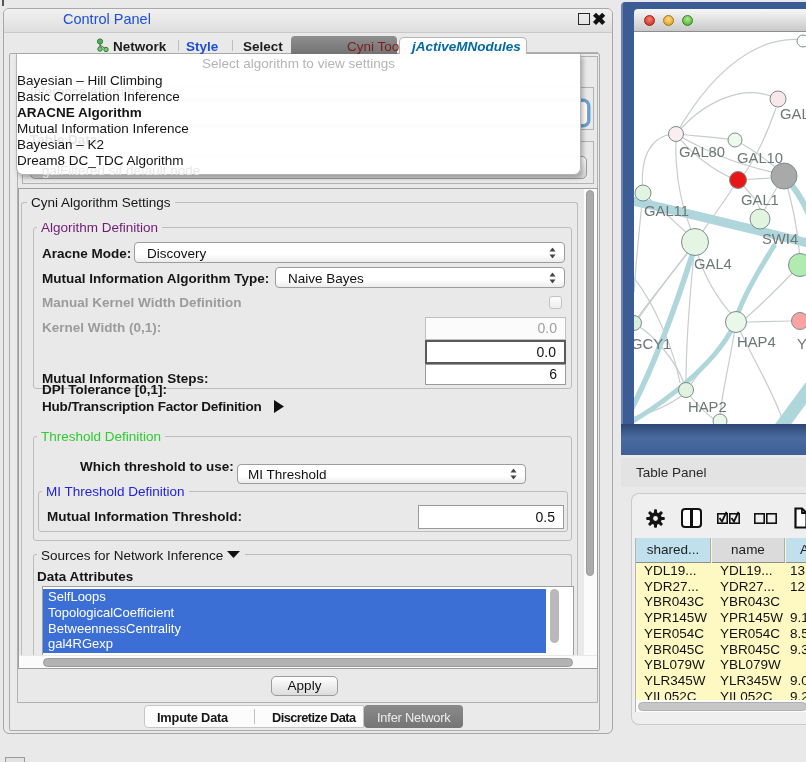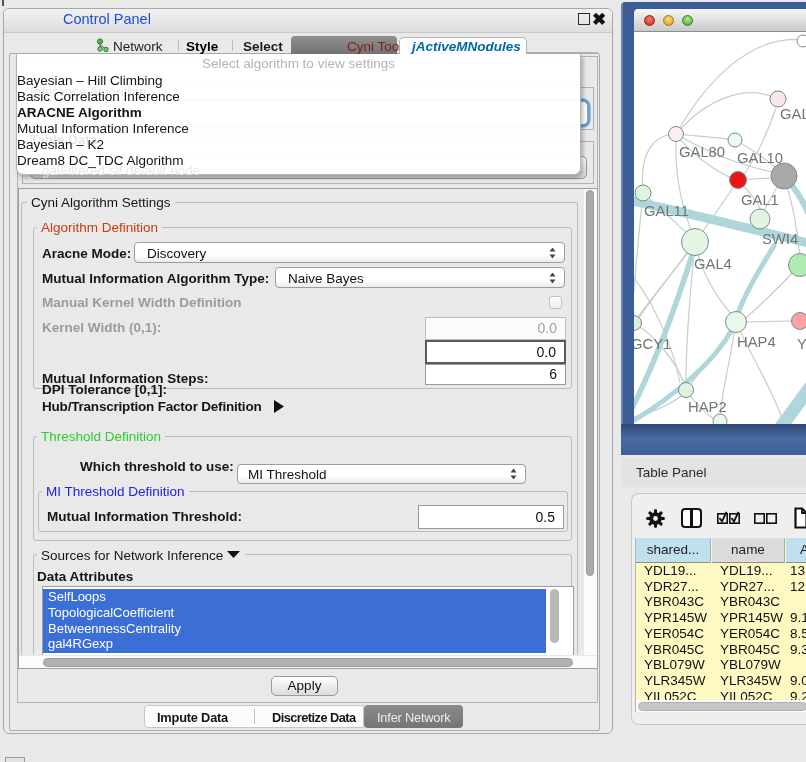--- a/index.html
+++ b/index.html
@@ -28,23 +28,23 @@
 
 <div class="abs" style="left:17px;top:56px;width:581px;height:647px;border:1px solid #b2b2b2;background:#e9e9e9;"></div>
 
 <svg class="abs" style="left:96px;top:38px;" width="14" height="15">
   <line x1="4" y1="4" x2="4" y2="10" stroke="#555" stroke-width="1"></line>
   <line x1="4" y1="7" x2="10" y2="11" stroke="#555" stroke-width="1"></line>
   <circle cx="4" cy="3.5" r="2.6" fill="#55b055" stroke="#2e7d2e"></circle>
   <circle cx="4" cy="11" r="2.2" fill="#7ec87e" stroke="#2e7d2e"></circle>
   <circle cx="10" cy="11.5" r="2.2" fill="#7ec87e" stroke="#2e7d2e"></circle>
 </svg>
-<div class="lbl" style="left:113px;top:39px;font-weight:normal;color:#1c1c1c;">Network</div>
+<div class="lbl" style="left:113px;top:39px;font-weight:bold;color:#1c1c1c;">Network</div>
 <div class="abs" style="left:178px;top:40px;width:1px;height:11px;background:#bdbdbd;"></div>
-<div class="lbl" style="left:186px;top:39px;font-weight:bold;color:#000000;">Style</div>
+<div class="lbl" style="left:186px;top:39px;font-weight:bold;color:#1d4ed8;">Style</div>
 <div class="abs" style="left:232px;top:40px;width:1px;height:11px;background:#bdbdbd;"></div>
 <div class="lbl" style="left:243px;top:39px;font-weight:bold;color:#1c1c1c;">Select</div>
 <div class="abs" style="left:291px;top:36px;width:106px;height:18px;background:linear-gradient(#8f8f8f,#737373);border-radius:4px 4px 0 0;"></div>
 <div class="lbl" style="left:303px;top:39px;color:#7f1d1d;margin-left:44px;">Cyni Toolbox</div>
 <div class="abs" style="left:399px;top:37px;width:128px;height:18px;background:#fdfdfd;border:1px solid #b5b5b5;border-bottom:none;border-radius:5px 5px 0 0;"></div>
 <div class="lbl" style="left:412px;top:39px;font-weight:bold;color:#0369a1;font-style:italic;">jActiveMNodules</div>
 <div class="abs" style="left:527px;top:52px;width:71px;height:1px;background:#b0b0b0;"></div>
 
 <div class="abs" style="left:22px;top:87px;width:572px;height:43px;border:1px solid #b3b3b3;"></div>
 <div class="abs" style="left:30px;top:101px;width:558px;height:24px;border-radius:5px;background:#fff;border:1px solid #9d9d9d;box-shadow:0 0 0 2.5px #62a1dd;"></div>
@@ -70,21 +70,21 @@
 <div class="abs" style="left:584px;top:189px;width:13px;height:466px;background:#fbfbfb;"></div>
 <div class="abs" style="left:586px;top:190px;width:8px;height:386px;background:#ababab;border:1px solid #9a9a9a;border-radius:4.5px;"></div>
 
 <div class="abs" style="left:19px;top:656px;width:578px;height:12px;background:#fbfbfb;"></div>
 <div class="abs" style="left:43px;top:658px;width:530px;height:9px;background:#b2b2b2;border:1px solid #9b9b9b;border-radius:4.5px;"></div>
 
 <div class="grp" style="left:21px;top:202px;width:557px;height:453px;border-bottom:none;border-radius:3px 3px 0 0;"></div>
 <div class="gtitle" style="left:27px;top:195px;color:#161616;">Cyni Algorithm Settings</div>
 
 <div class="grp" style="left:33px;top:227px;width:539px;height:162px;"></div>
-<div class="gtitle" style="left:37px;top:220px;color:#c2410c;">Algorithm Definition</div>
+<div class="gtitle" style="left:37px;top:220px;color:#701a75;">Algorithm Definition</div>
 
 <div class="blbl" style="left:42px;top:246px;">Aracne Mode:</div>
 <div class="combo" style="left:134px;top:242px;width:431px;height:21px;">
     <span class="ct">Discovery</span>
   <svg class="carr" viewBox="0 0 7 11">
       <path d="M3.5 0 L6.5 4 L0.5 4 Z" fill="#444"></path>
       <path d="M3.5 11 L6.5 7 L0.5 7 Z" fill="#444"></path>
     </svg>
 </div>
 

